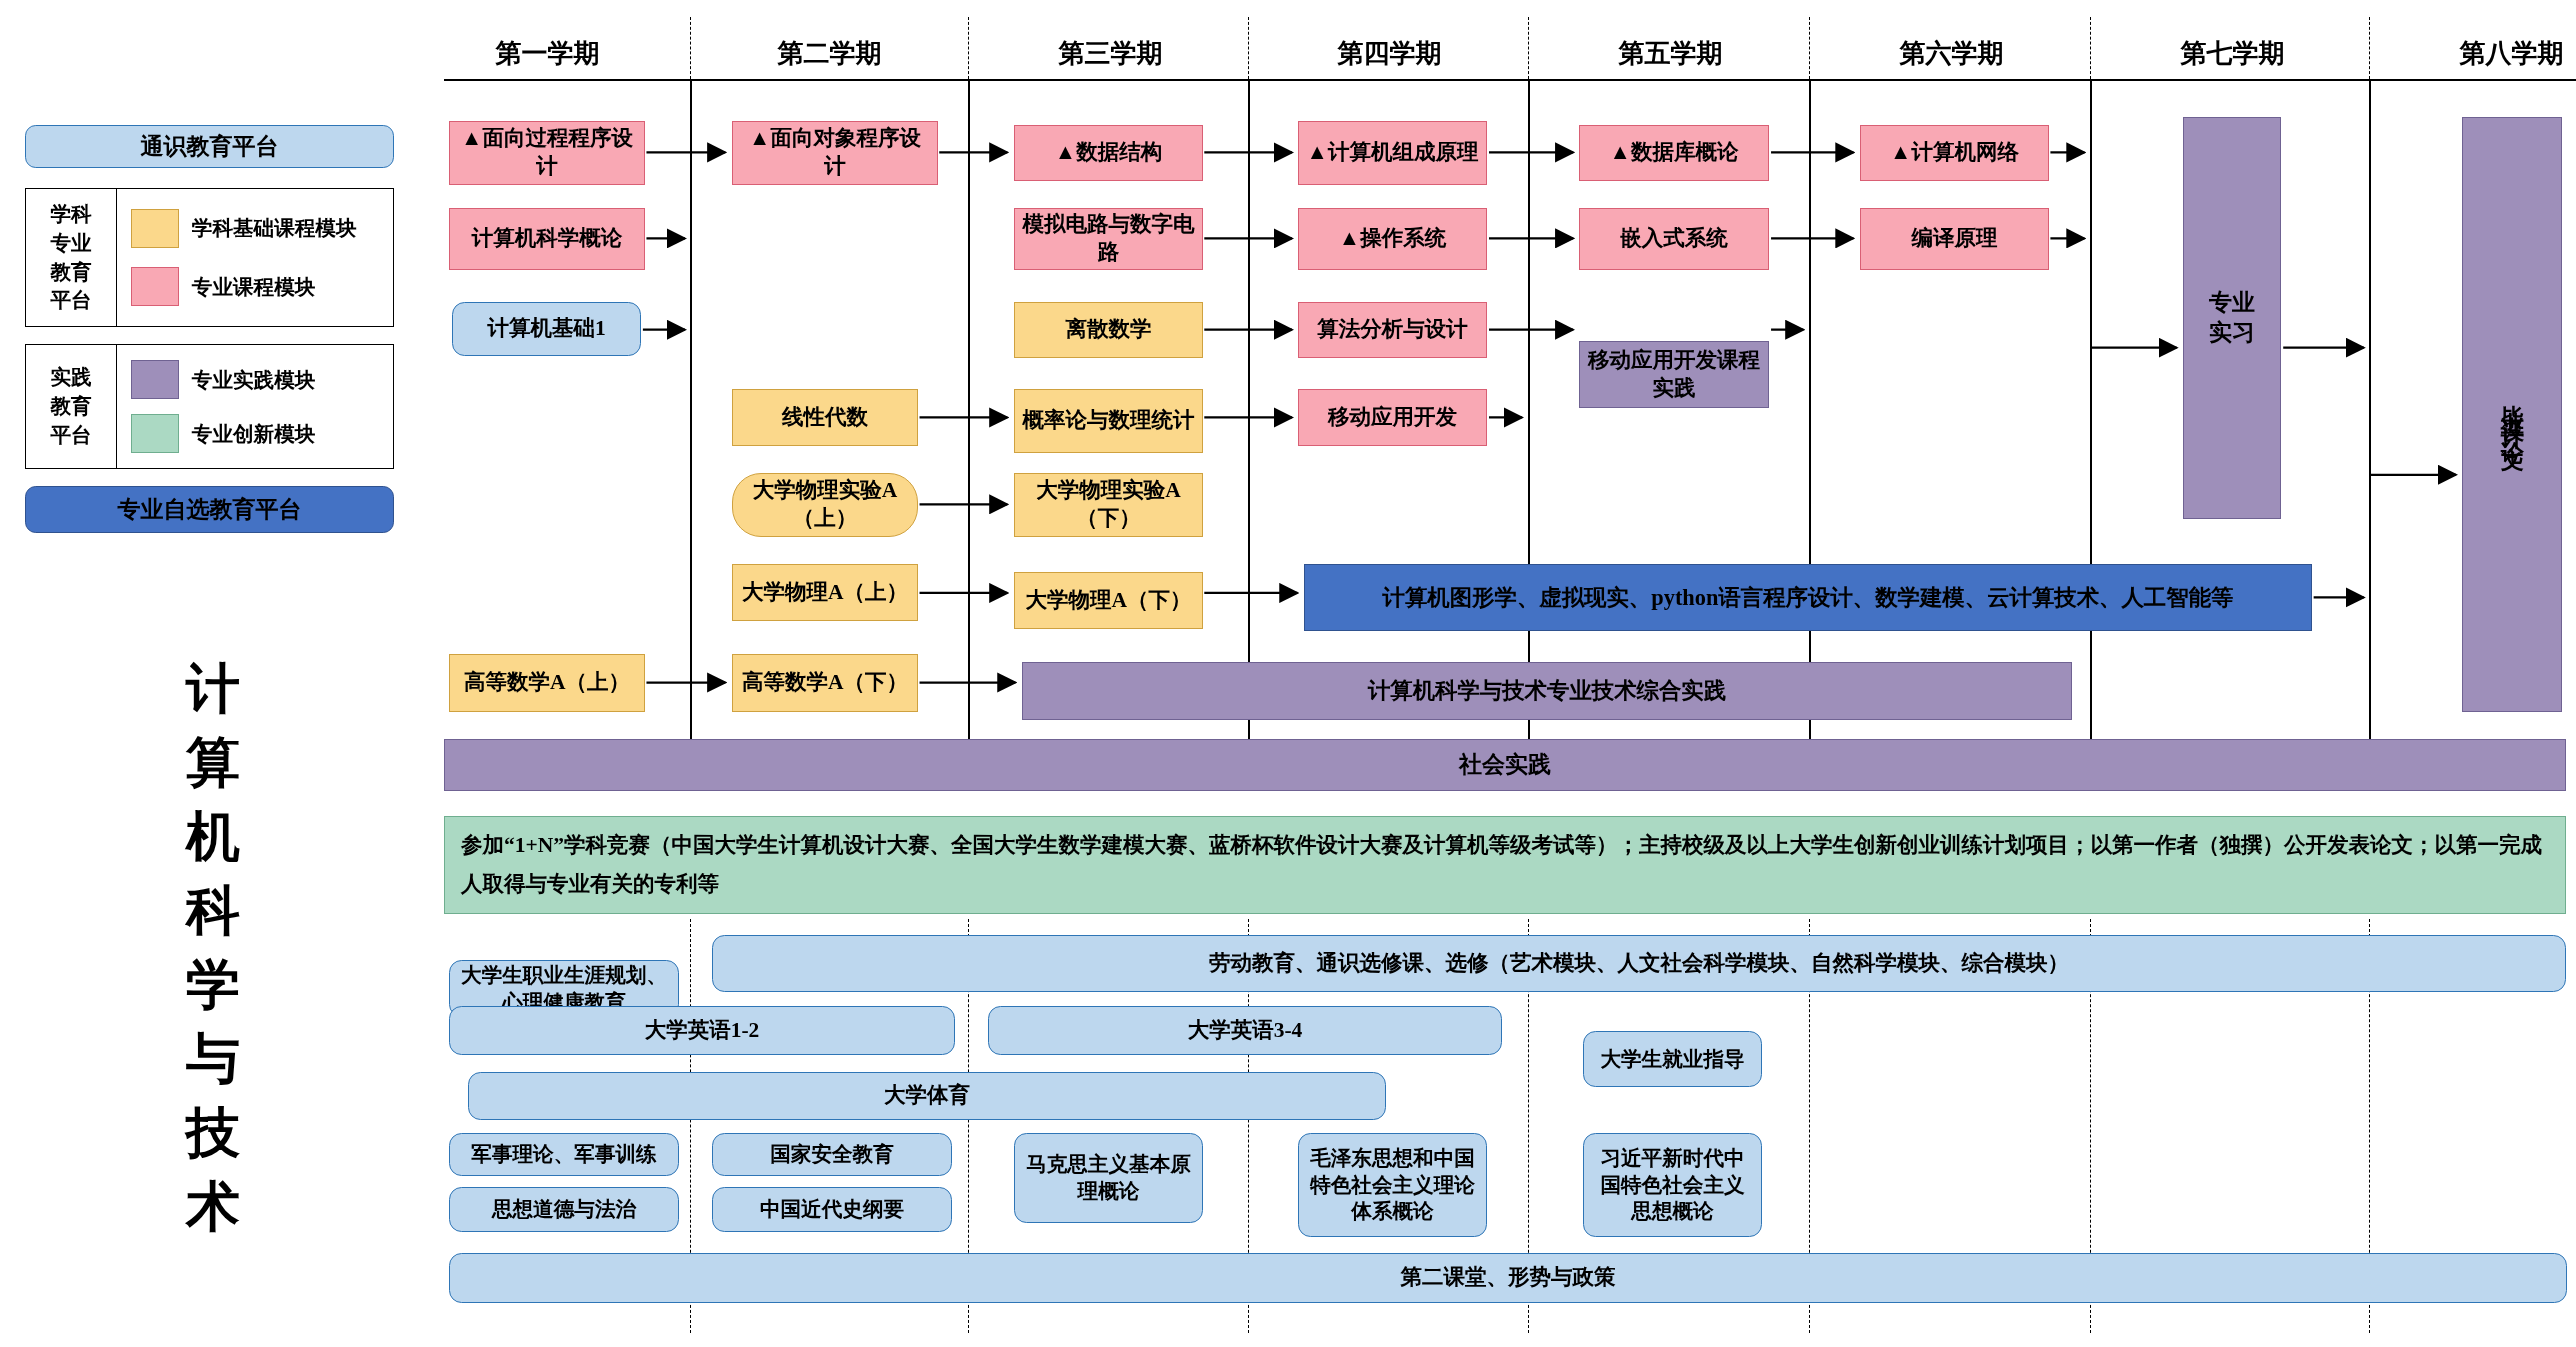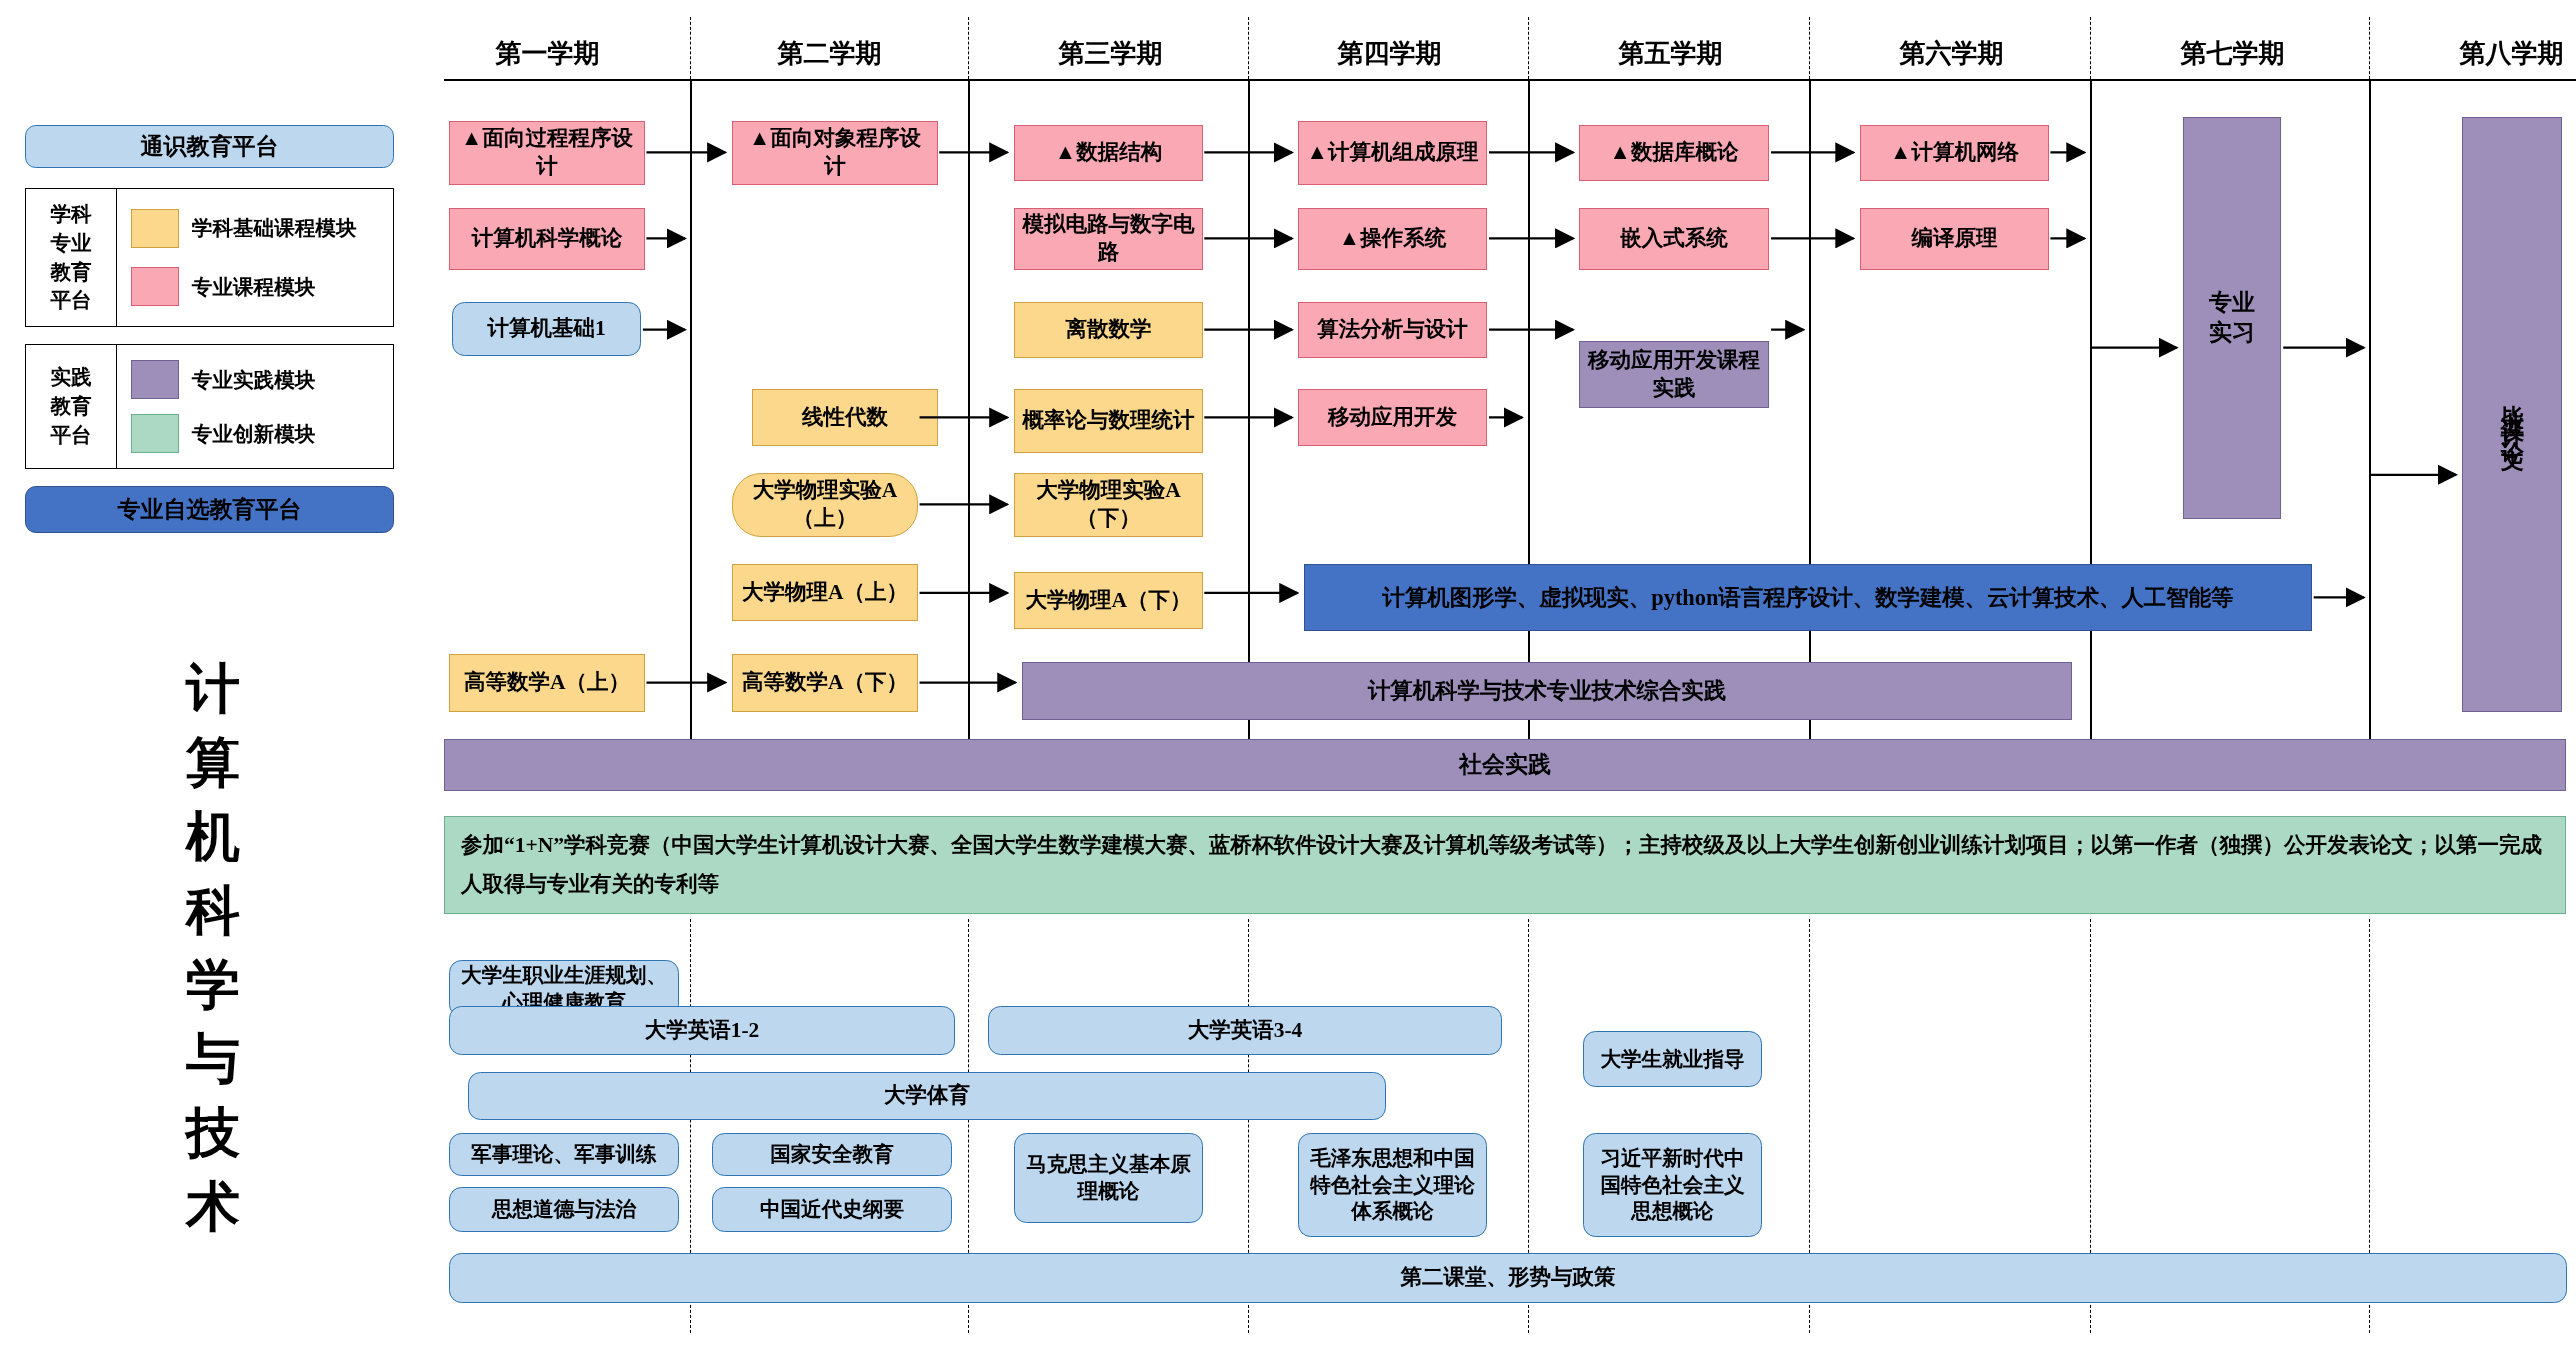--- a/index.html
+++ b/index.html
@@ -132,21 +132,21 @@
   <div class="legend-pill" style="left:25px; top:486px; width:369px; height:47px; background:#4472C4; border:1.8px solid #2F528F;">专业自选教育平台</div>
 
   <div class="vtitle">计算机科学与技术</div>
 
   <div class="box pink" style="left:449px; top:121px; width:196px; height:64px;">▲面向过程程序设计</div>
   <div class="box pink" style="left:449px; top:208px; width:196px; height:62px;">计算机科学概论</div>
   <div class="box bluelt" style="left:452px; top:302px; width:189px; height:54px;">计算机基础1</div>
   <div class="box orange" style="left:449px; top:654px; width:196px; height:58px;">高等数学A（上）</div>
 
   <div class="box pink" style="left:732px; top:121px; width:206px; height:64px;">▲面向对象程序设计</div>
-  <div class="box orange" style="left:732px; top:389px; width:186px; height:57px;margin-left:20px;">线性代数</div>
+  <div class="box orange" style="left:732px; top:389px; width:186px; height:57px;">线性代数</div>
   <div class="box orange" style="left:732px; top:473px; width:186px; height:64px;border-radius:29px;">大学物理实验A（上）</div>
   <div class="box orange" style="left:732px; top:564px; width:186px; height:57px;">大学物理A（上）</div>
   <div class="box orange" style="left:732px; top:654px; width:186px; height:58px;">高等数学A（下）</div>
 
   <div class="box pink" style="left:1014px; top:125px; width:189px; height:56px;">▲数据结构</div>
   <div class="box pink" style="left:1014px; top:208px; width:189px; height:62px;">模拟电路与数字电路</div>
   <div class="box orange" style="left:1014px; top:302px; width:189px; height:56px;">离散数学</div>
   <div class="box orange" style="left:1014px; top:389px; width:189px; height:64px;">概率论与数理统计</div>
   <div class="box orange" style="left:1014px; top:473px; width:189px; height:64px;">大学物理实验A（下）</div>
   <div class="box orange" style="left:1014px; top:564px; width:189px; height:57px;margin-top:8px;">大学物理A（下）</div>
@@ -166,20 +166,21 @@
   <div class="box purple pre" style="left:2183px; top:117px; width:98px; height:402px; font-size:23px;">专业
 实习</div>
   <div class="box purple vtext" style="left:2462px; top:117px; width:100px; height:595px; font-size:23px;">毕业设计（论文）</div>
 
   <div class="box blue" style="left:1304px; top:564px; width:1008px; height:67px; font-size:22.4px;">计算机图形学、虚拟现实、python语言程序设计、数学建模、云计算技术、人工智能等</div>
   <div class="box purple" style="left:1022px; top:662px; width:1050px; height:58px; font-size:22.4px;">计算机科学与技术专业技术综合实践</div>
   <div class="box purple" style="left:444px; top:739px; width:2122px; height:52px; font-size:23px;">社会实践</div>
   <div class="box green leftalign" style="left:444px; top:816px; width:2122px; height:98px; font-size:21.5px; line-height:1.8; padding:0 16px;">参加“1+N”学科竞赛（中国大学生计算机设计大赛、全国大学生数学建模大赛、蓝桥杯软件设计大赛及计算机等级考试等）；主持校级及以上大学生创新创业训练计划项目；以第一作者（独撰）公开发表论文；以第一完成人取得与专业有关的专利等</div>
 
   <div class="box bluelt" style="left:449px; top:935px; width:230px; height:57px; font-size:20.6px;margin-top:25px;">大学生职业生涯规划、心理健康教育</div>
+  <div class="box bluelt" style="left:712px; top:935px; width:1854px; height:57px;">劳动教育、通识选修课、选修（艺术模块、人文社会科学模块、自然科学模块、综合模块）</div>
 
   <div class="box bluelt" style="left:449px; top:1006px; width:506px; height:49px;">大学英语1-2</div>
   <div class="box bluelt" style="left:988px; top:1006px; width:514px; height:49px;">大学英语3-4</div>
   <div class="box bluelt" style="left:1583px; top:1031px; width:179px; height:56px; font-size:20.6px;">大学生就业指导</div>
 
   <div class="box bluelt" style="left:468px; top:1072px; width:918px; height:48px;">大学体育</div>
 
   <div class="box bluelt" style="left:449px; top:1133px; width:230px; height:43px; font-size:20.6px;">军事理论、军事训练</div>
   <div class="box bluelt" style="left:712px; top:1133px; width:240px; height:43px; font-size:20.6px;">国家安全教育</div>
   <div class="box bluelt" style="left:1014px; top:1133px; width:189px; height:90px; font-size:20.6px;">马克思主义基本原理概论</div>

